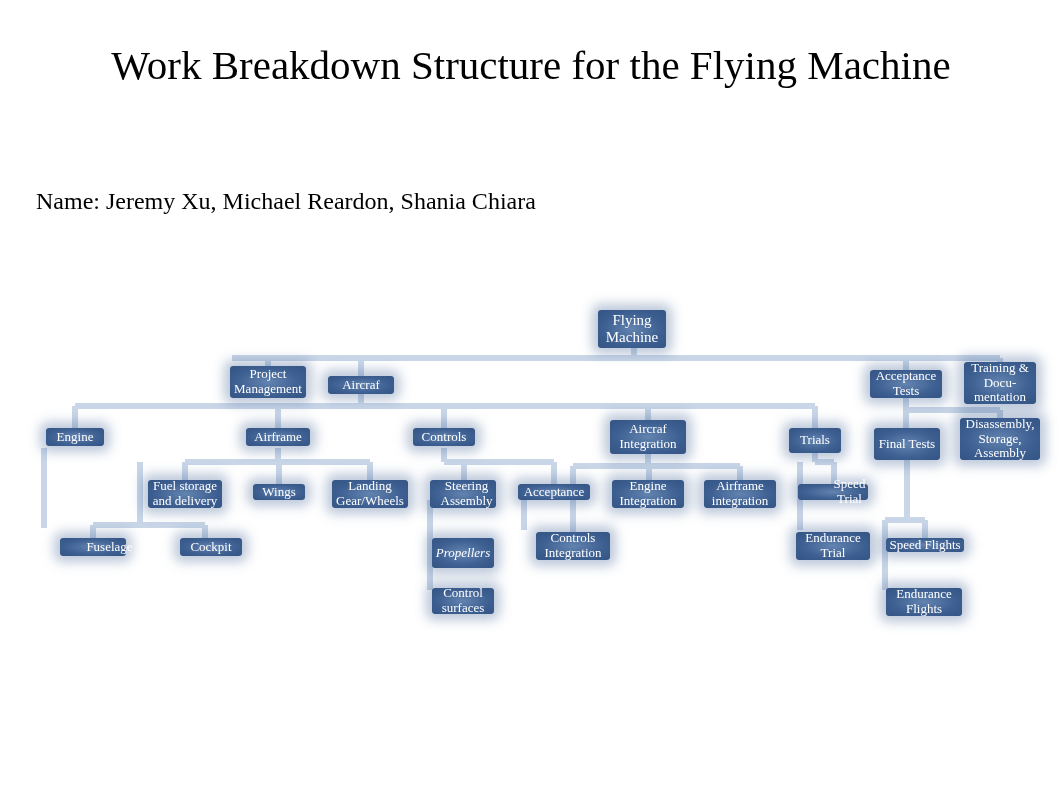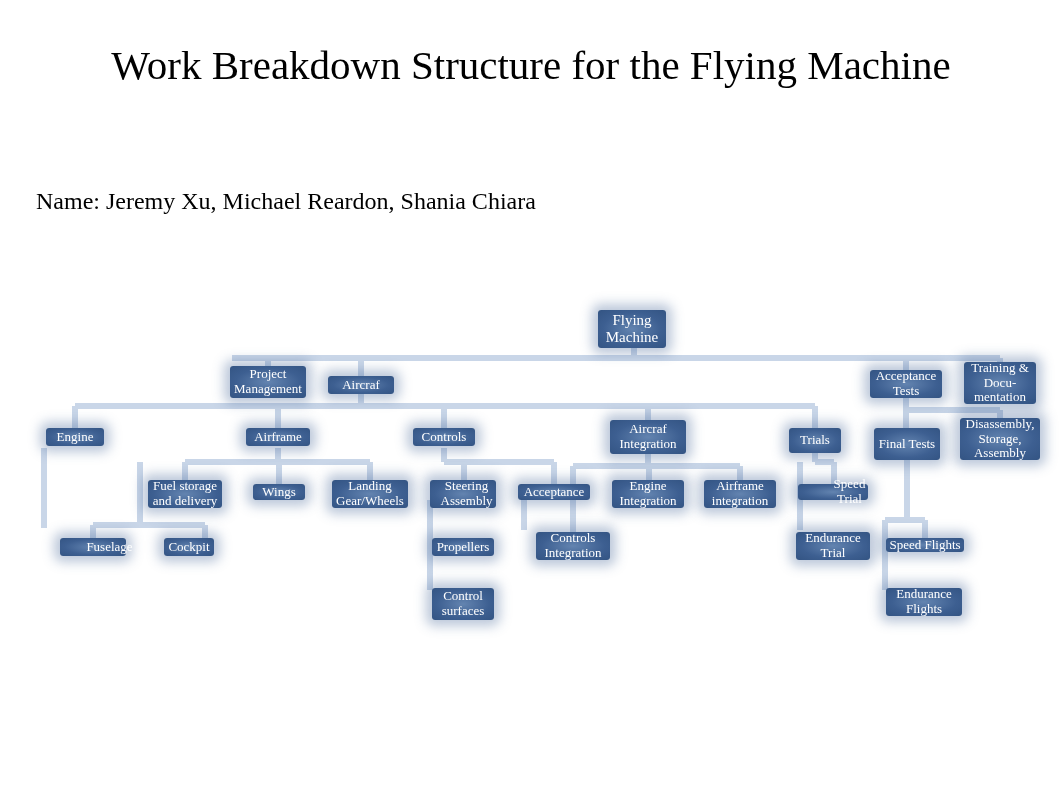--- a/index.html
+++ b/index.html
@@ -162,24 +162,24 @@
 <div class="node" style="left:430px; top:480px; width:66px; height:28px;padding-left:10px;">Steering
 Assembly</div>
 <div class="node" style="left:518px; top:484px; width:72px; height:16px;">Acceptance</div>
 <div class="node" style="left:612px; top:480px; width:72px; height:28px;">Engine
 Integration</div>
 <div class="node" style="left:704px; top:480px; width:72px; height:28px;">Airframe
 integration</div>
 <div class="node" style="left:798px; top:484px; width:70px; height:16px;padding-left:36px;">Speed Trial</div>
 
 <div class="node" style="left:60px;  top:538px; width:66px; height:18px;padding-left:36px;">Fuselage</div>
-<div class="node" style="left:164px; top:538px; width:50px; height:18px;">Cockpit</div>
-<div class="node" style="left:432px; top:538px; width:62px; height:18px;">Propellers</div>
+<div class="node" style="left:180px; top:538px; width:62px; height:18px;">Cockpit</div>
+<div class="node" style="left:432px; top:538px; width:62px; height:30px;font-style:italic;">Propellers</div>
 <div class="node" style="left:536px; top:532px; width:74px; height:28px;">Controls
 Integration</div>
 <div class="node" style="left:796px; top:532px; width:74px; height:28px;">Endurance
 Trial</div>
 <div class="node" style="left:886px; top:538px; width:78px; height:14px;">Speed Flights</div>
 
-<div class="node" style="left:432px; top:588px; width:62px; height:32px;">Control
+<div class="node" style="left:432px; top:588px; width:62px; height:26px;">Control
 surfaces</div>
 <div class="node" style="left:886px; top:588px; width:76px; height:28px;">Endurance
 Flights</div>
 
 </body></html>

